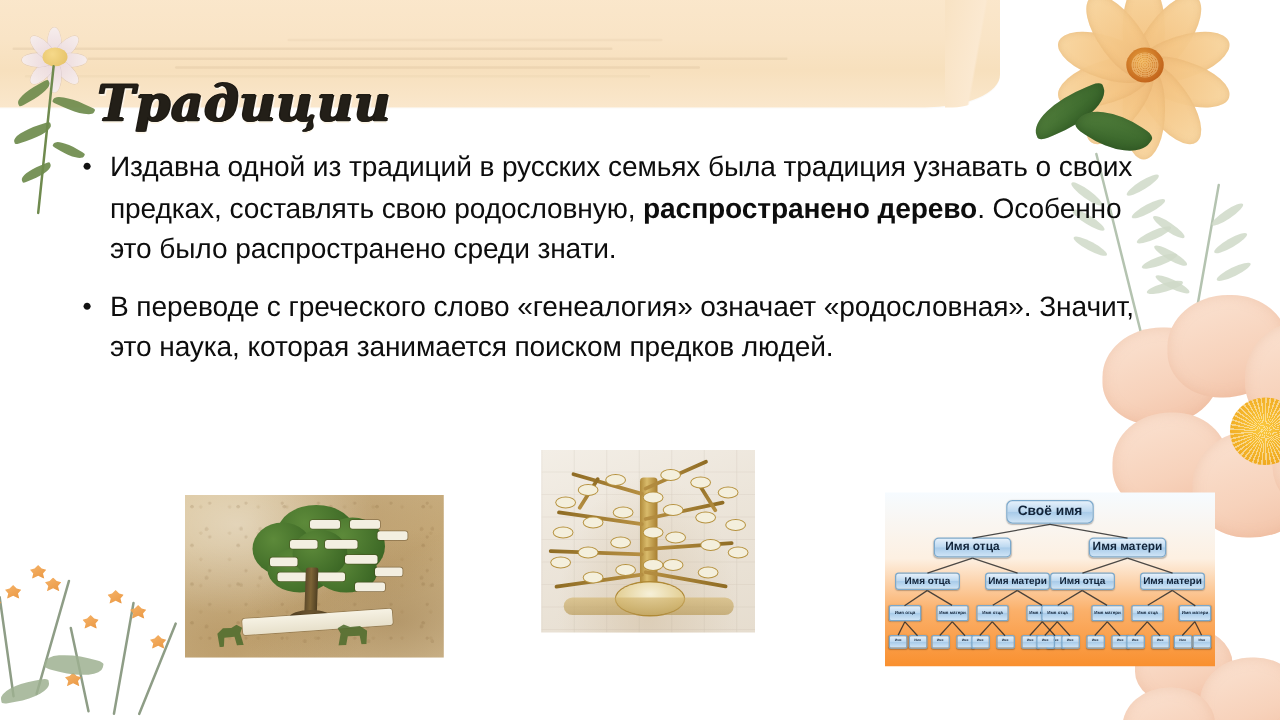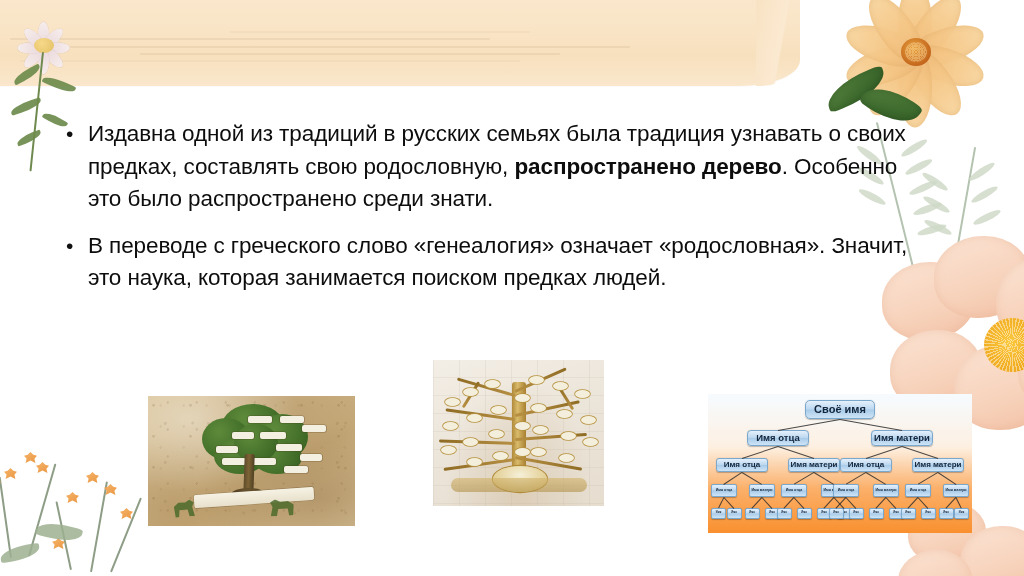--- a/index.html
+++ b/index.html
@@ -290,31 +290,32 @@
     <div class="wleaf" style="left:44px;top:74px;width:46px;height:16px;transform:rotate(14deg)"></div>
     <div class="wleaf" style="left:8px;top:96px;width:40px;height:14px;transform:rotate(-10deg)"></div>
   </div>
 
   <div class="flora" id="petals-br">
     <div class="ppetal" style="left:10px;top:10px;width:78px;height:62px;"></div>
     <div class="ppetal" style="left:62px;top:34px;width:82px;height:70px;"></div>
     <div class="ppetal" style="left:0px;top:58px;width:74px;height:62px;"></div>
   </div>
 
+  <div class="title">Традиции</div>
 
   <div class="body-block">
 
     <div class="bullet-row">
       <div class="bullet-dot">•</div>
       <div class="bullet-text"><span>Издавна одной из традиций в русских семьях была традиция узнавать о своих предках, составлять свою родословную, </span><b>распространено дерево</b><span>. Особенно это было распространено среди знати.</span></div>
     </div>
 
     <div class="bullet-row">
       <div class="bullet-dot">•</div>
-      <div class="bullet-text">В переводе с греческого слово «генеалогия» означает «родословная». Значит, это наука, которая занимается поиском предках людей.</div>
+      <div class="bullet-text">В переводе с греческого слово «генеалогия» означает «родословная». Значит, это наука, которая занимается поиском предков людей.</div>
     </div>
 
   </div>
 
   <div class="img-card" id="img-parchment">
     <div class="parch-noise"></div>
     <div class="tree-canopy">
       <div class="leafblob" style="left:22px;top:0px;width:62px;height:44px;"></div>
       <div class="leafblob" style="left:2px;top:14px;width:48px;height:42px;"></div>
       <div class="leafblob" style="left:56px;top:10px;width:52px;height:46px;"></div>

